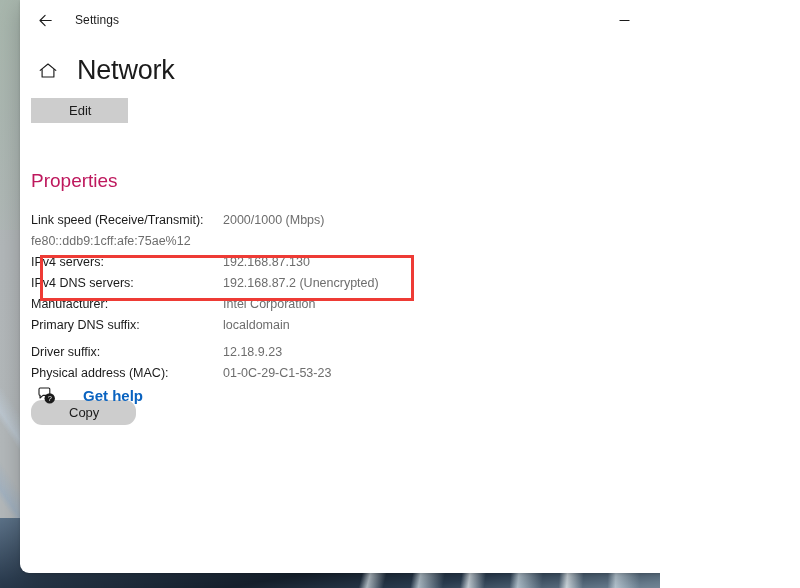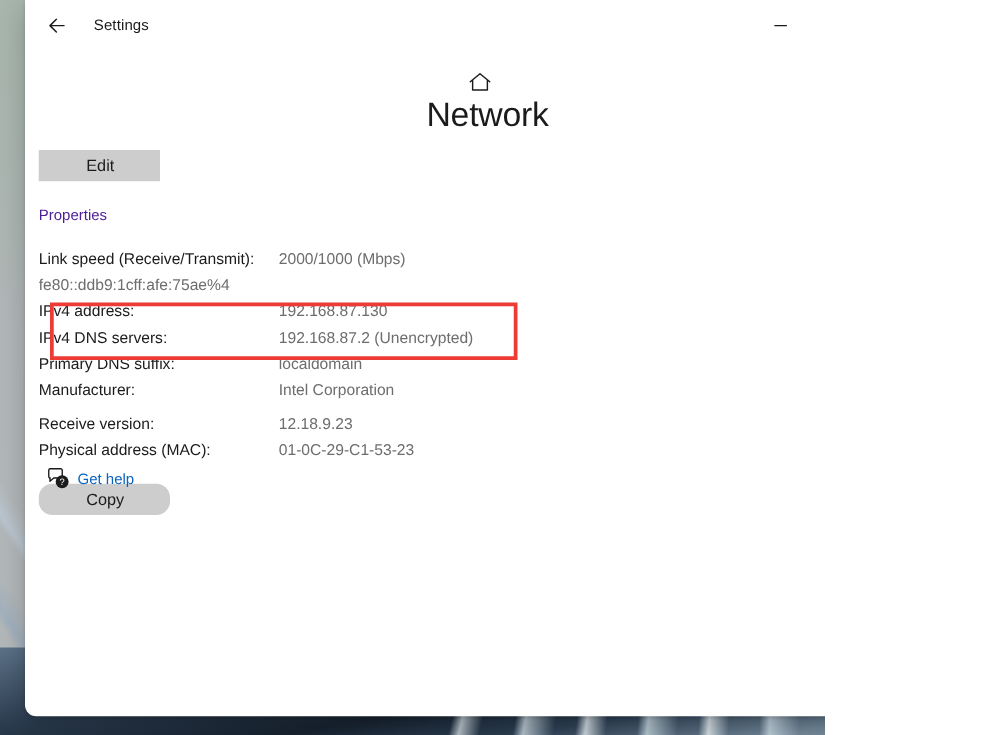--- a/index.html
+++ b/index.html
@@ -96,21 +96,20 @@
     display: flex; align-items: center; justify-content: center;
     cursor: pointer;
     color: #1b1b1b;
   }
 
   
   #page-body { padding: 0 0 0 0; position: relative; }
   #page-header {
     display: flex; align-items: center;
     margin: 15px 0 0 11px;
-    flex-direction: column;
   }
   #home-icon { width: 34px; display: flex; justify-content: center; align-items: center; }
   #page-title {
     font-size: 27px;
     font-weight: 400;
     color: #1b1b1b;
     margin-left: 12px;
     letter-spacing: -.2px;
   }
   .flat-button {
@@ -121,24 +120,24 @@
     color: #1b1b1b;
     font-size: 13px;
     font-family: "Liberation Sans", sans-serif;
     height: 25px;
     padding: 0 37px 0 38px;
     cursor: pointer;
   }
   #edit-button { margin: 12px 0 0 11px; }
 
   #section-title {
-    font-size: 12px;
-    color: #4c1d95;
+    font-size: 19px;
+    color: #be185d;
     font-weight: 400;
-    margin: 20px 0 0 11px;
+    margin: 47px 0 0 11px;
   }
 
   
   #properties-table {
     margin: 18px 0 0 11px;
     position: relative;
     width: 420px;
   }
   .prop-row {
     display: flex;
@@ -178,22 +177,23 @@
     position: absolute;
     left: 11px;
     bottom: 20px;
     display: flex;
     align-items: center;
     cursor: pointer;
   }
   #get-help-icon { width: 30px; display: flex; align-items: center; justify-content: center; }
   #get-help-label {
     color: #0a63c0;
-    font-size: 12px;
-    margin-left: 1px;
+    font-size: 15px;
+    margin-left: 22px;
+    font-weight: bold;
   }
 </style>
 </head>
 <body>
 
 <div id="desktop">
 
   <div class="wp" id="wp-tint-topleft"></div>
   <div class="wp" id="wp-bloom-right"></div>
   <div class="wp" id="wp-bloom-right2"></div>
@@ -246,40 +246,40 @@
 
       <div id="section-title">Properties</div>
 
       <div id="properties-table">
 
         <div class="prop-row">
             <div class="prop-label">Link speed (Receive/Transmit):</div>
             <div class="prop-value">2000/1000 (Mbps)</div>
           </div>
           <div class="prop-row">
-            <div class="prop-value">fe80::ddb9:1cff:afe:75ae%4</div>
-          </div>
-          <div class="prop-row">
-            <div class="prop-label">IPv4 address:</div>
+            <div class="prop-value">fe80::ddb9:1cff:afe:75ae%12</div>
+          </div>
+          <div class="prop-row">
+            <div class="prop-label">IPv4 servers:</div>
             <div class="prop-value">192.168.87.130</div>
           </div>
           <div class="prop-row">
             <div class="prop-label">IPv4 DNS servers:</div>
             <div class="prop-value">192.168.87.2 (Unencrypted)</div>
           </div>
           <div class="prop-row">
+            <div class="prop-label">Manufacturer:</div>
+            <div class="prop-value">Intel Corporation</div>
+          </div>
+          <div class="prop-row">
             <div class="prop-label">Primary DNS suffix:</div>
             <div class="prop-value">localdomain</div>
           </div>
-          <div class="prop-row">
-            <div class="prop-label">Manufacturer:</div>
-            <div class="prop-value">Intel Corporation</div>
-          </div>
           <div class="prop-row spaced">
-            <div class="prop-label">Receive version:</div>
+            <div class="prop-label">Driver suffix:</div>
             <div class="prop-value">12.18.9.23</div>
           </div>
           <div class="prop-row">
             <div class="prop-label">Physical address (MAC):</div>
             <div class="prop-value">01-0C-29-C1-53-23</div>
           </div>
           <div id="highlight-box" style="border-color: rgb(238, 59, 53);"></div>
       </div>
 
       <button class="flat-button" id="copy-button">Copy</button>

